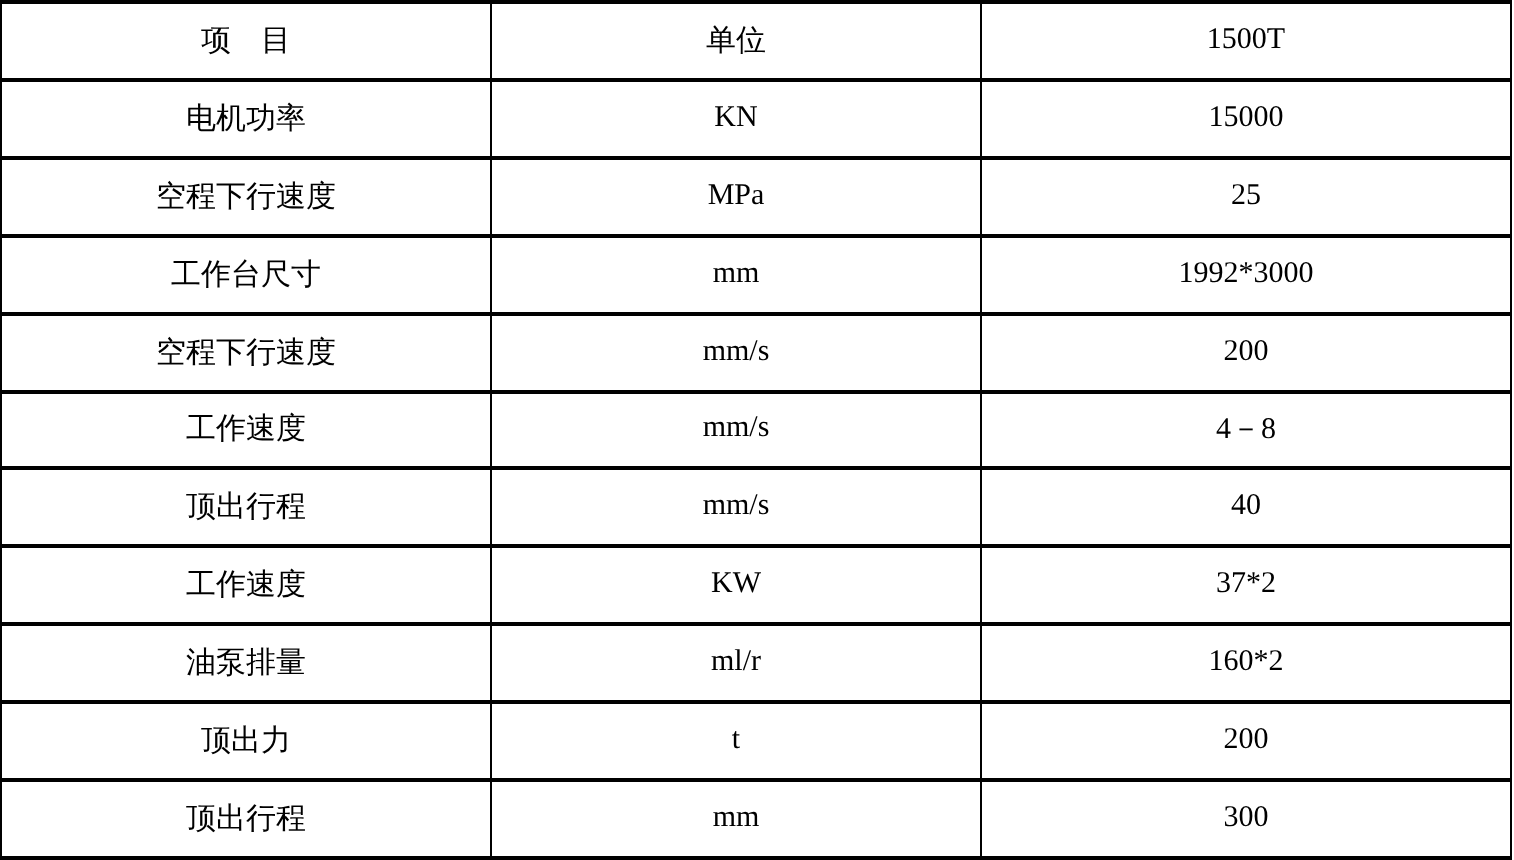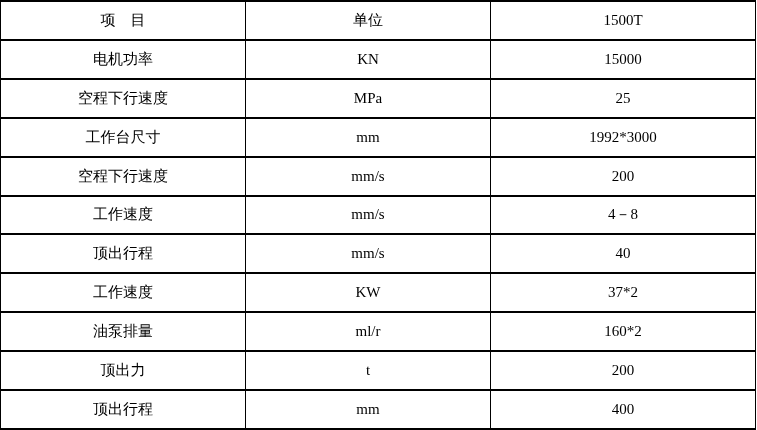--- a/index.html
+++ b/index.html
@@ -90,16 +90,16 @@
       <td>160*2</td>
     </tr>
     <tr>
       <td>顶出力</td>
       <td>t</td>
       <td>200</td>
     </tr>
     <tr>
       <td>顶出行程</td>
       <td>mm</td>
-      <td>400</td>
+      <td>300</td>
     </tr>
   </tbody>
 </table>
 
 </body></html>

